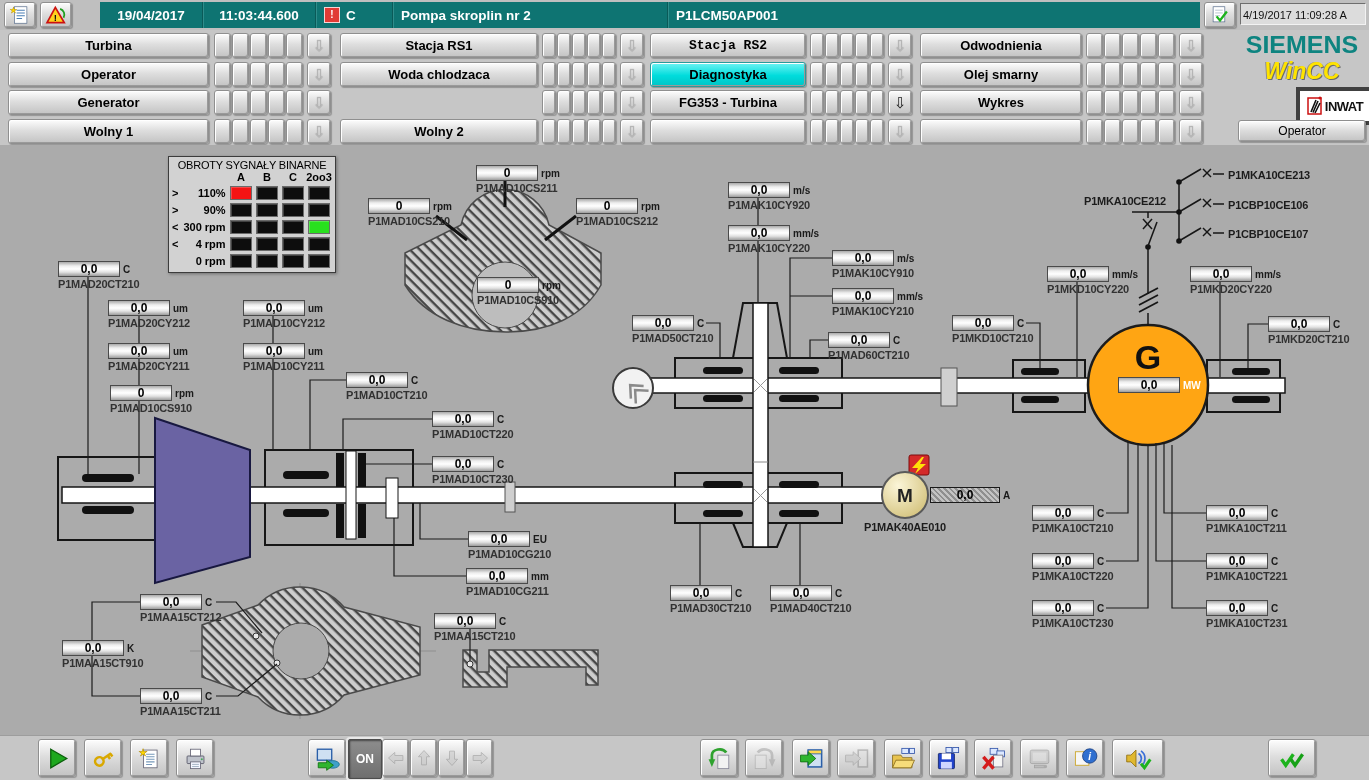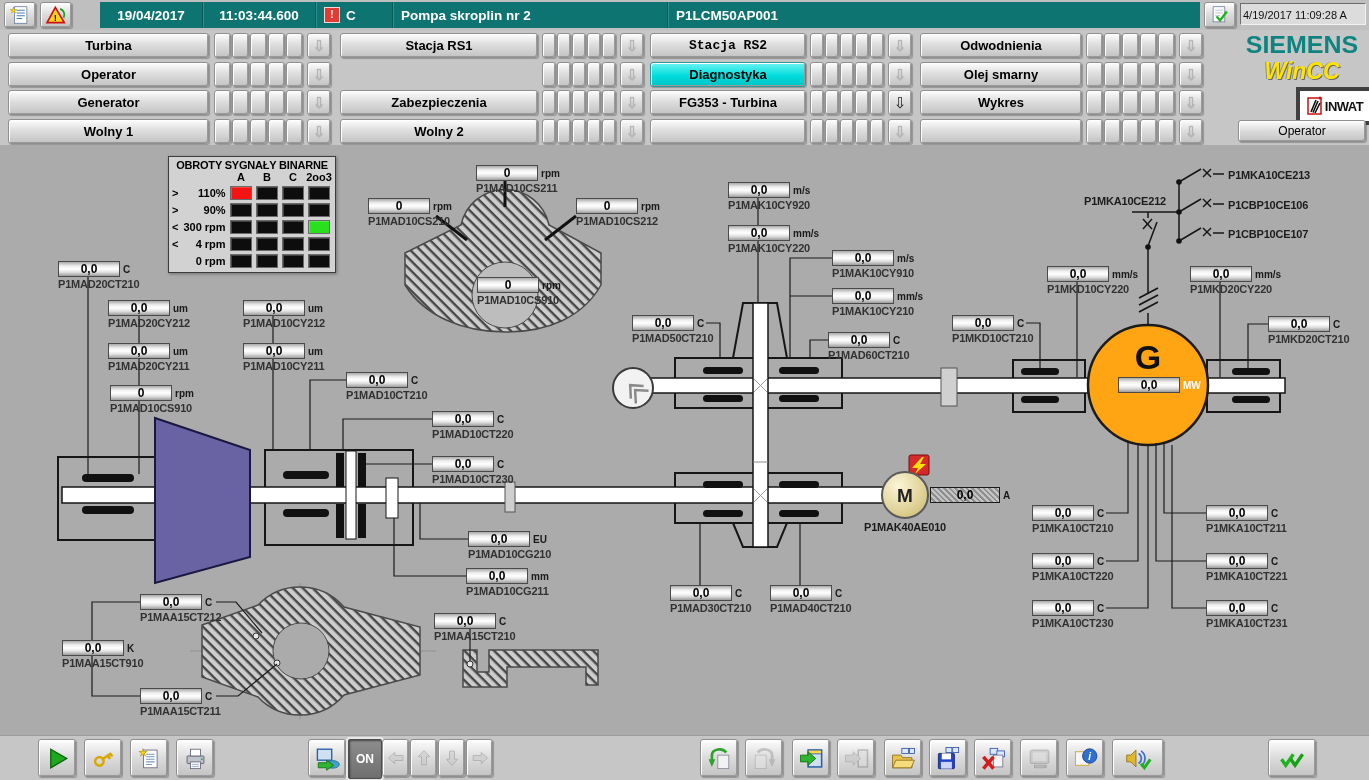--- a/index.html
+++ b/index.html
@@ -56,21 +56,21 @@
   .box.hatched{width:68px;background:repeating-linear-gradient(45deg,#c3c3c3 0 2px,#8f8f8f 2px 4px);border-color:#1a1a1a}
   .unit{font-weight:bold;font-size:10px;color:#1a1a1a;margin-left:3px;white-space:nowrap}
   .unit.white{color:#fff}
   .tag{font-weight:bold;font-size:11px;color:#323232;width:62px;text-align:center;
        white-space:nowrap;margin-top:1px;letter-spacing:-.2px}
   .slabel{position:absolute;z-index:5;font-weight:bold;font-size:11px;color:#1c1c1c;white-space:nowrap;letter-spacing:-.2px}
   
   #bintable{position:absolute;left:168px;top:11px;width:168px;background:#d2d2d2;
             border:1px solid #3c3c3c;z-index:6;padding:2px 3px 4px 3px;box-sizing:border-box;
             box-shadow:1px 1px 3px rgba(0,0,0,.35)}
-  #bt-title{font-weight:bold;font-size:11px;text-align:center;color:#000;letter-spacing:-.2px}
+  #bt-title{font-weight:normal;font-size:11px;text-align:center;color:#000;letter-spacing:-.2px}
   .bt-hrow{display:flex;margin-left:56px}
   .bt-hcell{width:26px;text-align:center;font-weight:bold;font-size:11px}
   .bt-row{display:flex;align-items:center;height:15px;margin-top:2px}
   .bt-label{width:56px;display:flex;justify-content:space-between;font-weight:bold;font-size:11px;padding-right:2px}
   .bt-cell{width:21px;height:12px;margin:0 2px;background:#0d0d0d;border:1px solid #6a6a6a;
            box-shadow:inset 1px 1px 0 rgba(255,255,255,.22)}
   .bt-cell.alarm{background:#f41414}
   .bt-cell.ok{background:#28e01e}
   
   #toolbar{position:absolute;left:0;top:735px;width:1369px;height:45px;background:#c6c6c6;border-top:1px solid #9d9d9d}
@@ -149,27 +149,27 @@
     <div class="menu-sq btn3d" style="left: 268px; top: 89px; width: 17px;"></div>
     <div class="menu-sq btn3d" style="left: 286px; top: 89px; width: 17px;"></div>
     <div class="menu-arr btn3d" style="left: 307px; top: 89px; width: 24px;">⇩</div>
     <div class="menu-main btn3d" style="left: 340px; top: 3px; width: 198px;">Stacja RS1</div>
     <div class="menu-sq btn3d" style="left: 542px; top: 3px; width: 14px;"></div>
     <div class="menu-sq btn3d" style="left: 557px; top: 3px; width: 14px;"></div>
     <div class="menu-sq btn3d" style="left: 572px; top: 3px; width: 14px;"></div>
     <div class="menu-sq btn3d" style="left: 587px; top: 3px; width: 14px;"></div>
     <div class="menu-sq btn3d" style="left: 602px; top: 3px; width: 14px;"></div>
     <div class="menu-arr btn3d" style="left: 620px; top: 3px; width: 24px;">⇩</div>
+    <div class="menu-main btn3d" style="left: 340px; top: 32px; width: 198px;">Woda chlodzaca</div>
     <div class="menu-sq btn3d" style="left: 542px; top: 32px; width: 14px;"></div>
     <div class="menu-sq btn3d" style="left: 557px; top: 32px; width: 14px;"></div>
     <div class="menu-sq btn3d" style="left: 572px; top: 32px; width: 14px;"></div>
     <div class="menu-sq btn3d" style="left: 587px; top: 32px; width: 14px;"></div>
     <div class="menu-sq btn3d" style="left: 602px; top: 32px; width: 14px;"></div>
     <div class="menu-arr btn3d" style="left: 620px; top: 32px; width: 24px;">⇩</div>
-    <div class="menu-main btn3d" style="left: 340px; top: 60px; width: 198px;">Zabezpieczenia</div>
     <div class="menu-sq btn3d" style="left: 542px; top: 60px; width: 14px;"></div>
     <div class="menu-sq btn3d" style="left: 557px; top: 60px; width: 14px;"></div>
     <div class="menu-sq btn3d" style="left: 572px; top: 60px; width: 14px;"></div>
     <div class="menu-sq btn3d" style="left: 587px; top: 60px; width: 14px;"></div>
     <div class="menu-sq btn3d" style="left: 602px; top: 60px; width: 14px;"></div>
     <div class="menu-arr btn3d" style="left: 620px; top: 60px; width: 24px;">⇩</div>
     <div class="menu-main btn3d" style="left: 340px; top: 89px; width: 198px;">Wolny 2</div>
     <div class="menu-sq btn3d" style="left: 542px; top: 89px; width: 14px;"></div>
     <div class="menu-sq btn3d" style="left: 557px; top: 89px; width: 14px;"></div>
     <div class="menu-sq btn3d" style="left: 572px; top: 89px; width: 14px;"></div>

